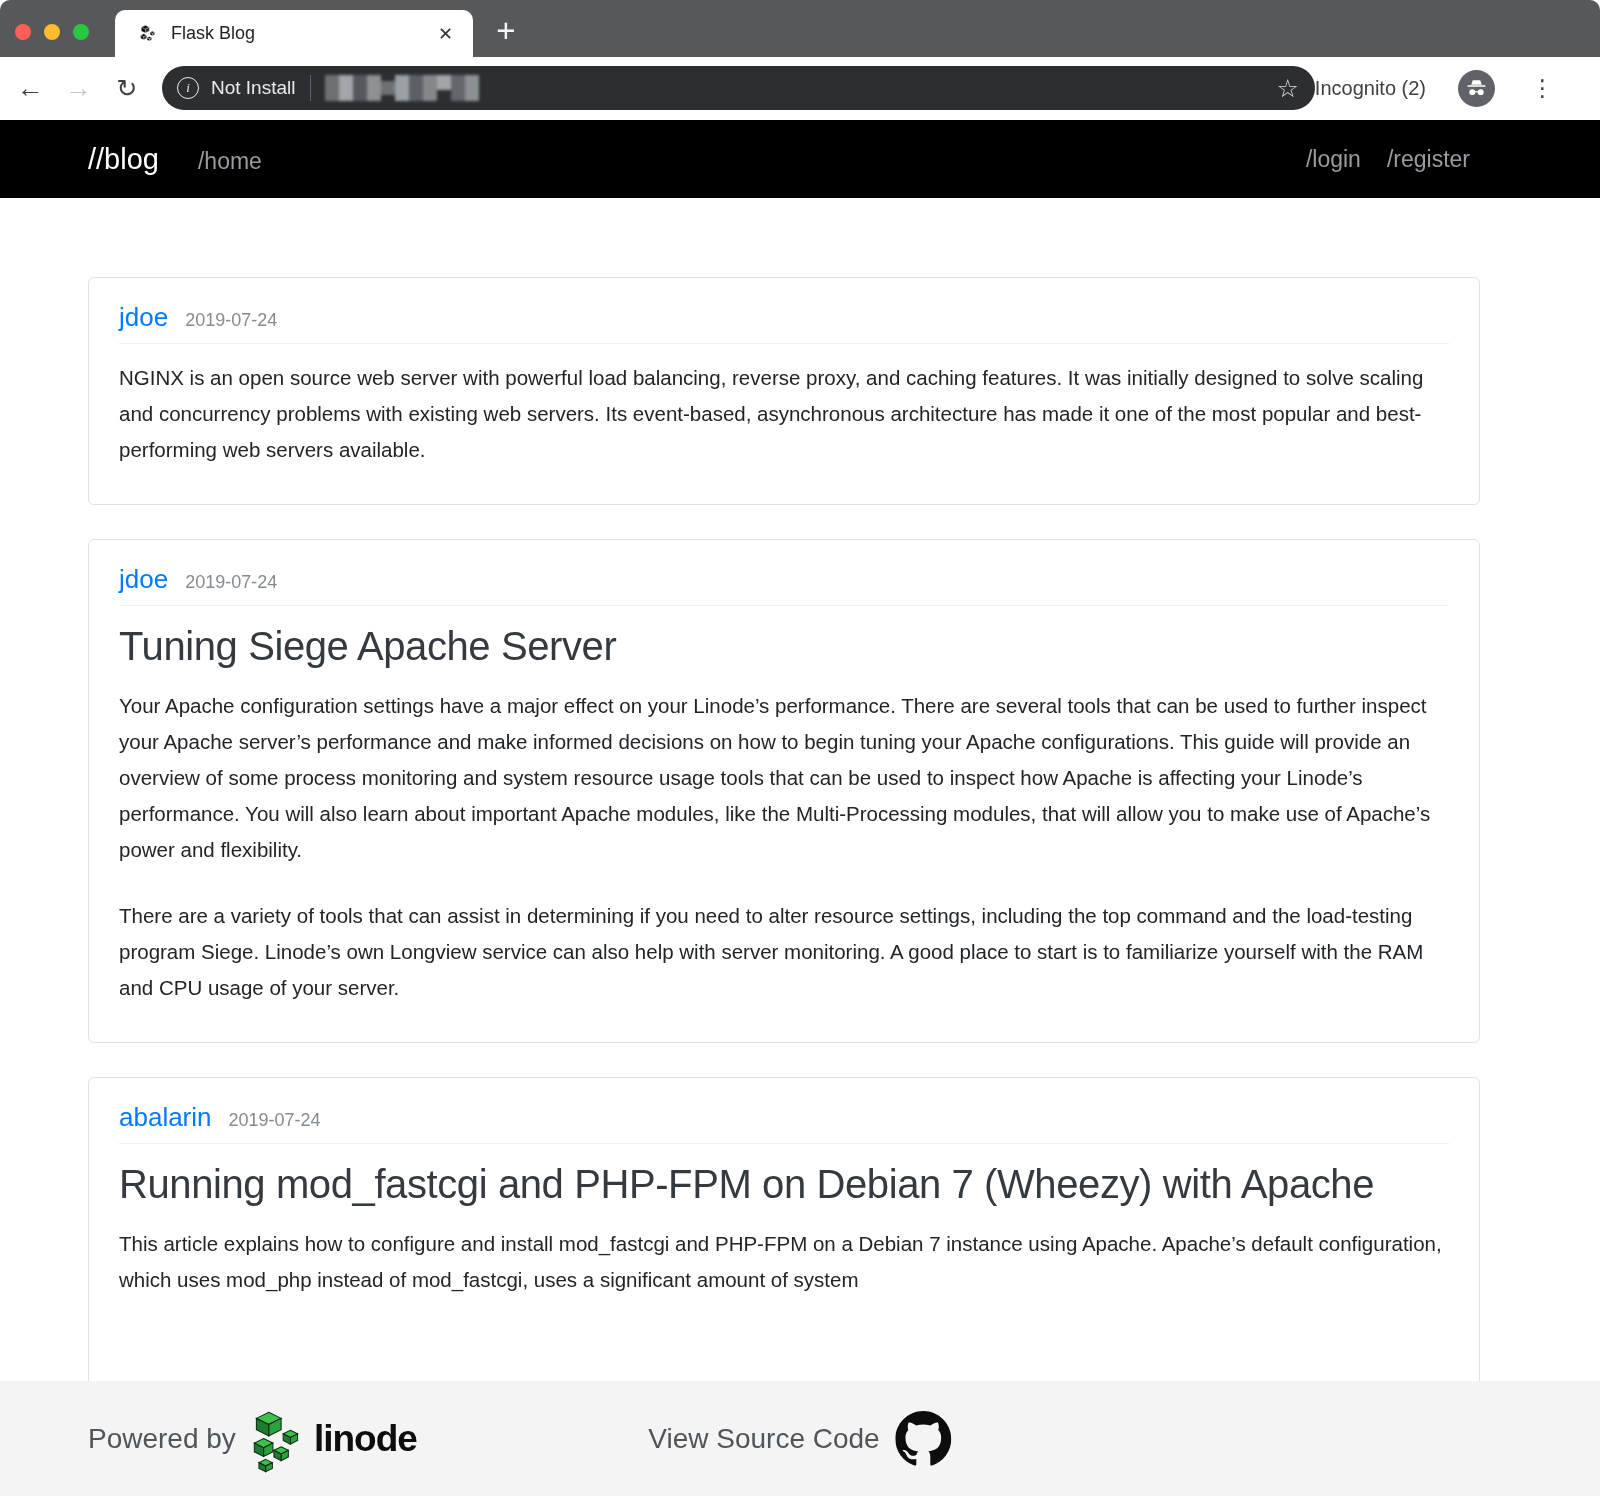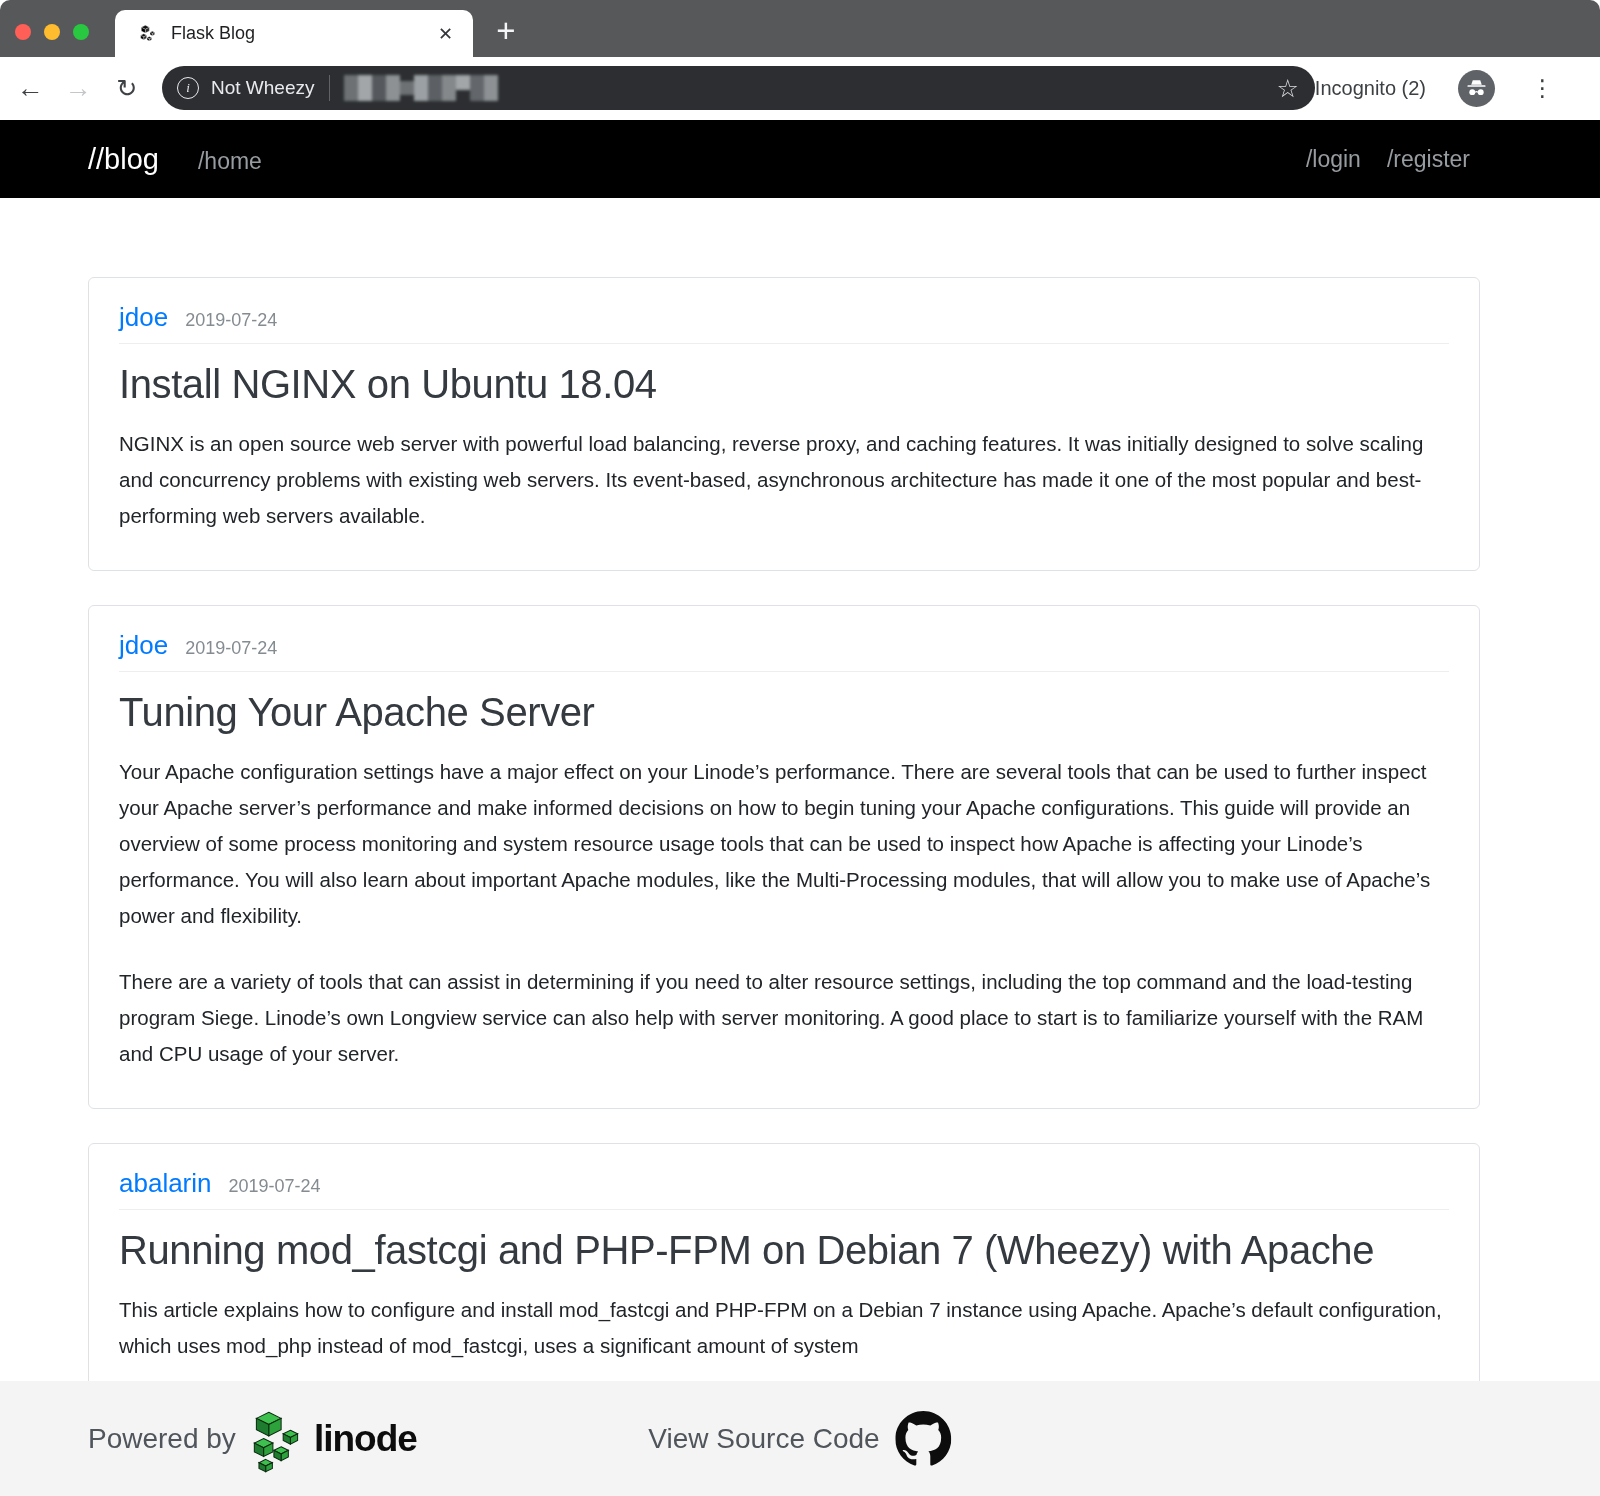--- a/index.html
+++ b/index.html
@@ -144,21 +144,21 @@
   <div class="new-tab">+</div>
 </div>
 
 <div class="toolbar">
   <div class="nav-btn btn-back">←</div>
   <div class="nav-btn btn-forward">→</div>
   <div class="nav-btn btn-reload">↻</div>
 
   <div class="omnibox">
     <span class="info-badge">i</span>
-    <span class="security-label">Not Wheezy</span>
+    <span class="security-label">Not Install</span>
     <span class="omni-sep"></span>
     <span class="redacted">
       <span></span>
         <span></span>
         <span></span>
         <span></span>
         <span></span>
         <span></span>
       <span></span>
         <span></span>
@@ -196,31 +196,30 @@
 </nav>
 
 <main class="main">
 
   <article class="card">
     <div class="meta">
       <a class="author" href="#">jdoe</a>
       <span class="date">2019-07-24</span>
     </div>
     <hr class="meta-rule">
-    <h2 class="post-title">Install NGINX on Ubuntu 18.04</h2>
     <p class="post-text">NGINX is an open source web server with powerful load balancing, reverse proxy, and caching features. It was initially designed to solve scaling and concurrency problems with existing web servers. Its event-based, asynchronous architecture has made it one of the most popular and best-performing web servers available.</p>
   </article>
 
   <article class="card">
     <div class="meta">
       <a class="author" href="#">jdoe</a>
       <span class="date">2019-07-24</span>
     </div>
     <hr class="meta-rule">
-    <h2 class="post-title">Tuning Your Apache Server</h2>
+    <h2 class="post-title">Tuning Siege Apache Server</h2>
     <p class="post-text">Your Apache configuration settings have a major effect on your Linode’s performance. There are several tools that can be used to further inspect your Apache server’s performance and make informed decisions on how to begin tuning your Apache configurations. This guide will provide an overview of some process monitoring and system resource usage tools that can be used to inspect how Apache is affecting your Linode’s performance. You will also learn about important Apache modules, like the Multi-Processing modules, that will allow you to make use of Apache’s power and flexibility.</p>
     <p class="post-text">There are a variety of tools that can assist in determining if you need to alter resource settings, including the top command and the load-testing program Siege. Linode’s own Longview service can also help with server monitoring. A good place to start is to familiarize yourself with the RAM and CPU usage of your server.</p>
   </article>
 
   <article class="card cut">
     <div class="meta">
       <a class="author" href="#">abalarin</a>
       <span class="date">2019-07-24</span>
     </div>
     <hr class="meta-rule">

